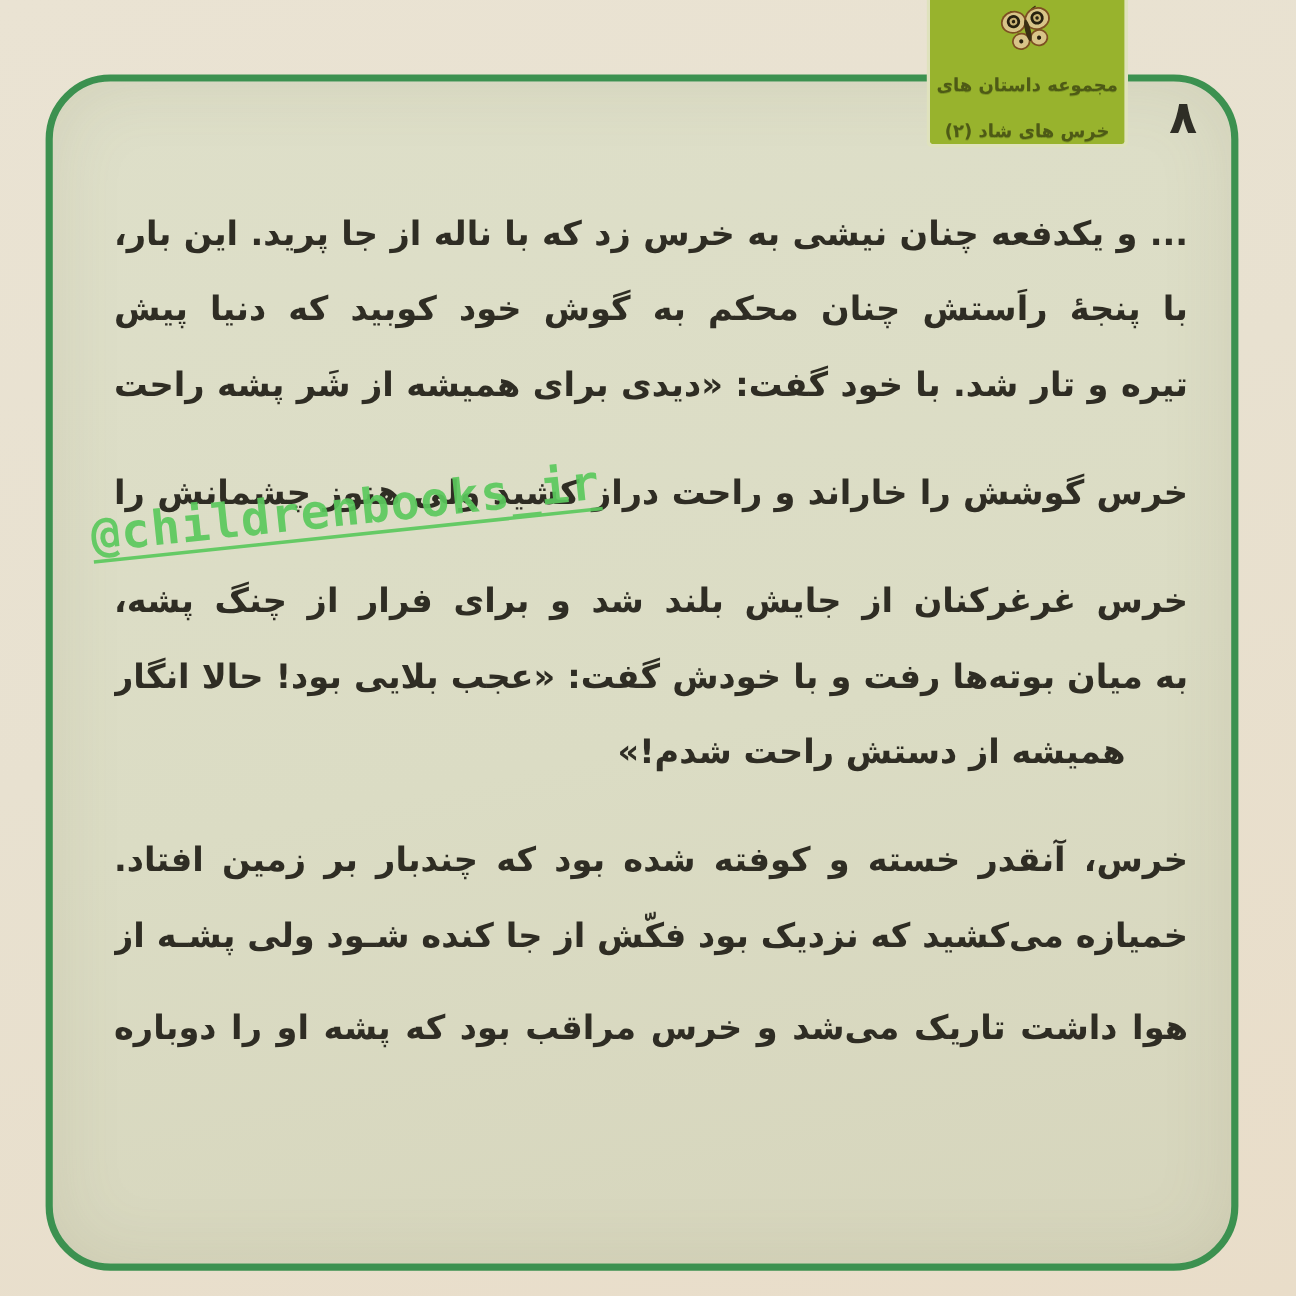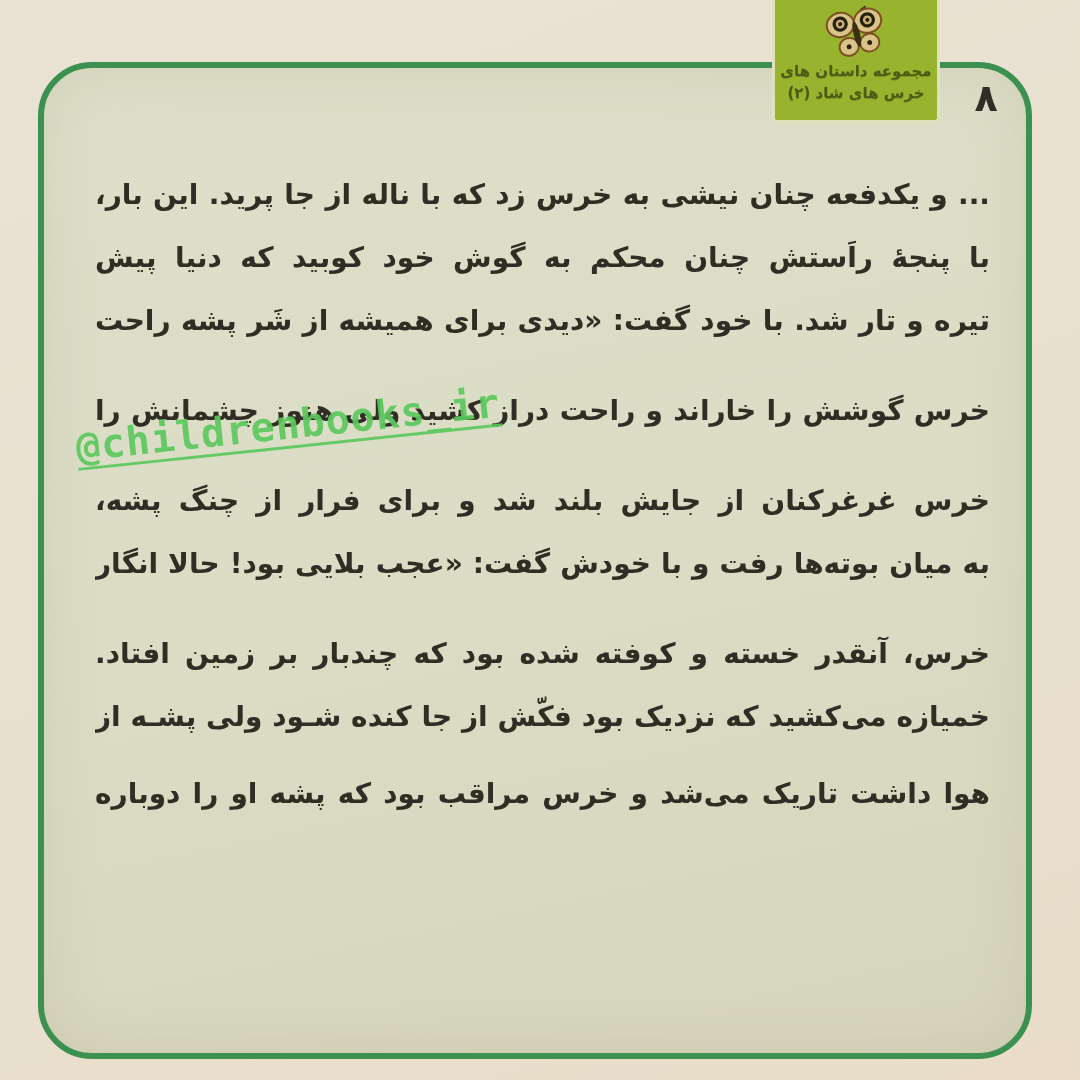--- a/index.html
+++ b/index.html
@@ -38,21 +38,21 @@
     display: flex; flex-direction: column; align-items: center;
   }
   .tab .butterfly { width: 84px; height: 58px; margin-top: 2px; }
   .tab-text {
     direction: rtl;
     text-align: center;
     font-size: 15px;
     font-weight: bold;
     color: #4e5a16;
     line-height: 21px;
-    margin-top: 1px;
+    margin-top: 17px;
     text-shadow: 0 1px 0 rgba(40,60,10,0.25);
   }
   .page-number {
     position: absolute;
     left: 960px; top: 76px;
     width: 52px;
     text-align: center;
     font-size: 38px;
     font-weight: bold;
     color: #2f2e26;
@@ -143,20 +143,21 @@
       <div class="line">... و یکدفعه چنان نیشی به خرس زد که با ناله از جا پرید. این بار، خرس</div>
       <div class="line">با پنجهٔ راَستش چنان محکم به گوش خود کوبید که دنیا پیش چشـمش</div>
       <div class="line">تیره و تار شد. با خود گفت: «دیدی برای همیشه از شَر پشه راحت شدم!»</div>
     </div>
     <div class="para">
       <div class="line">خرس گوشش را خاراند و راحت دراز کشید ولی هنوز چشمانش را کاملاً</div>
     </div>
     <div class="para">
       <div class="line">خرس غرغرکنان از جایش بلند شد و برای فرار از چنگ پشه، خواب‌آلود</div>
       <div class="line">به میان بوته‌ها رفت و با خودش گفت: «عجب بلایی بود! حالا انگار برای</div>
+      <div class="line end inset-1">همیشه از دستش راحت شدم!»</div>
     </div>
     <div class="para tight">
       <div class="line">خرس، آنقدر خسته و کوفته شده بود که چندبار بر زمین افتاد. چـنان</div>
       <div class="line">خمیازه می‌کشید که نزدیک بود فکّش از جا کنده شـود ولی پشـه از او</div>
     </div>
     <div class="para">
       <div class="line">هوا داشت تاریک می‌شد و خرس مراقب بود که پشه او را دوباره غافلگیر</div>
     </div>
   </div>
 

